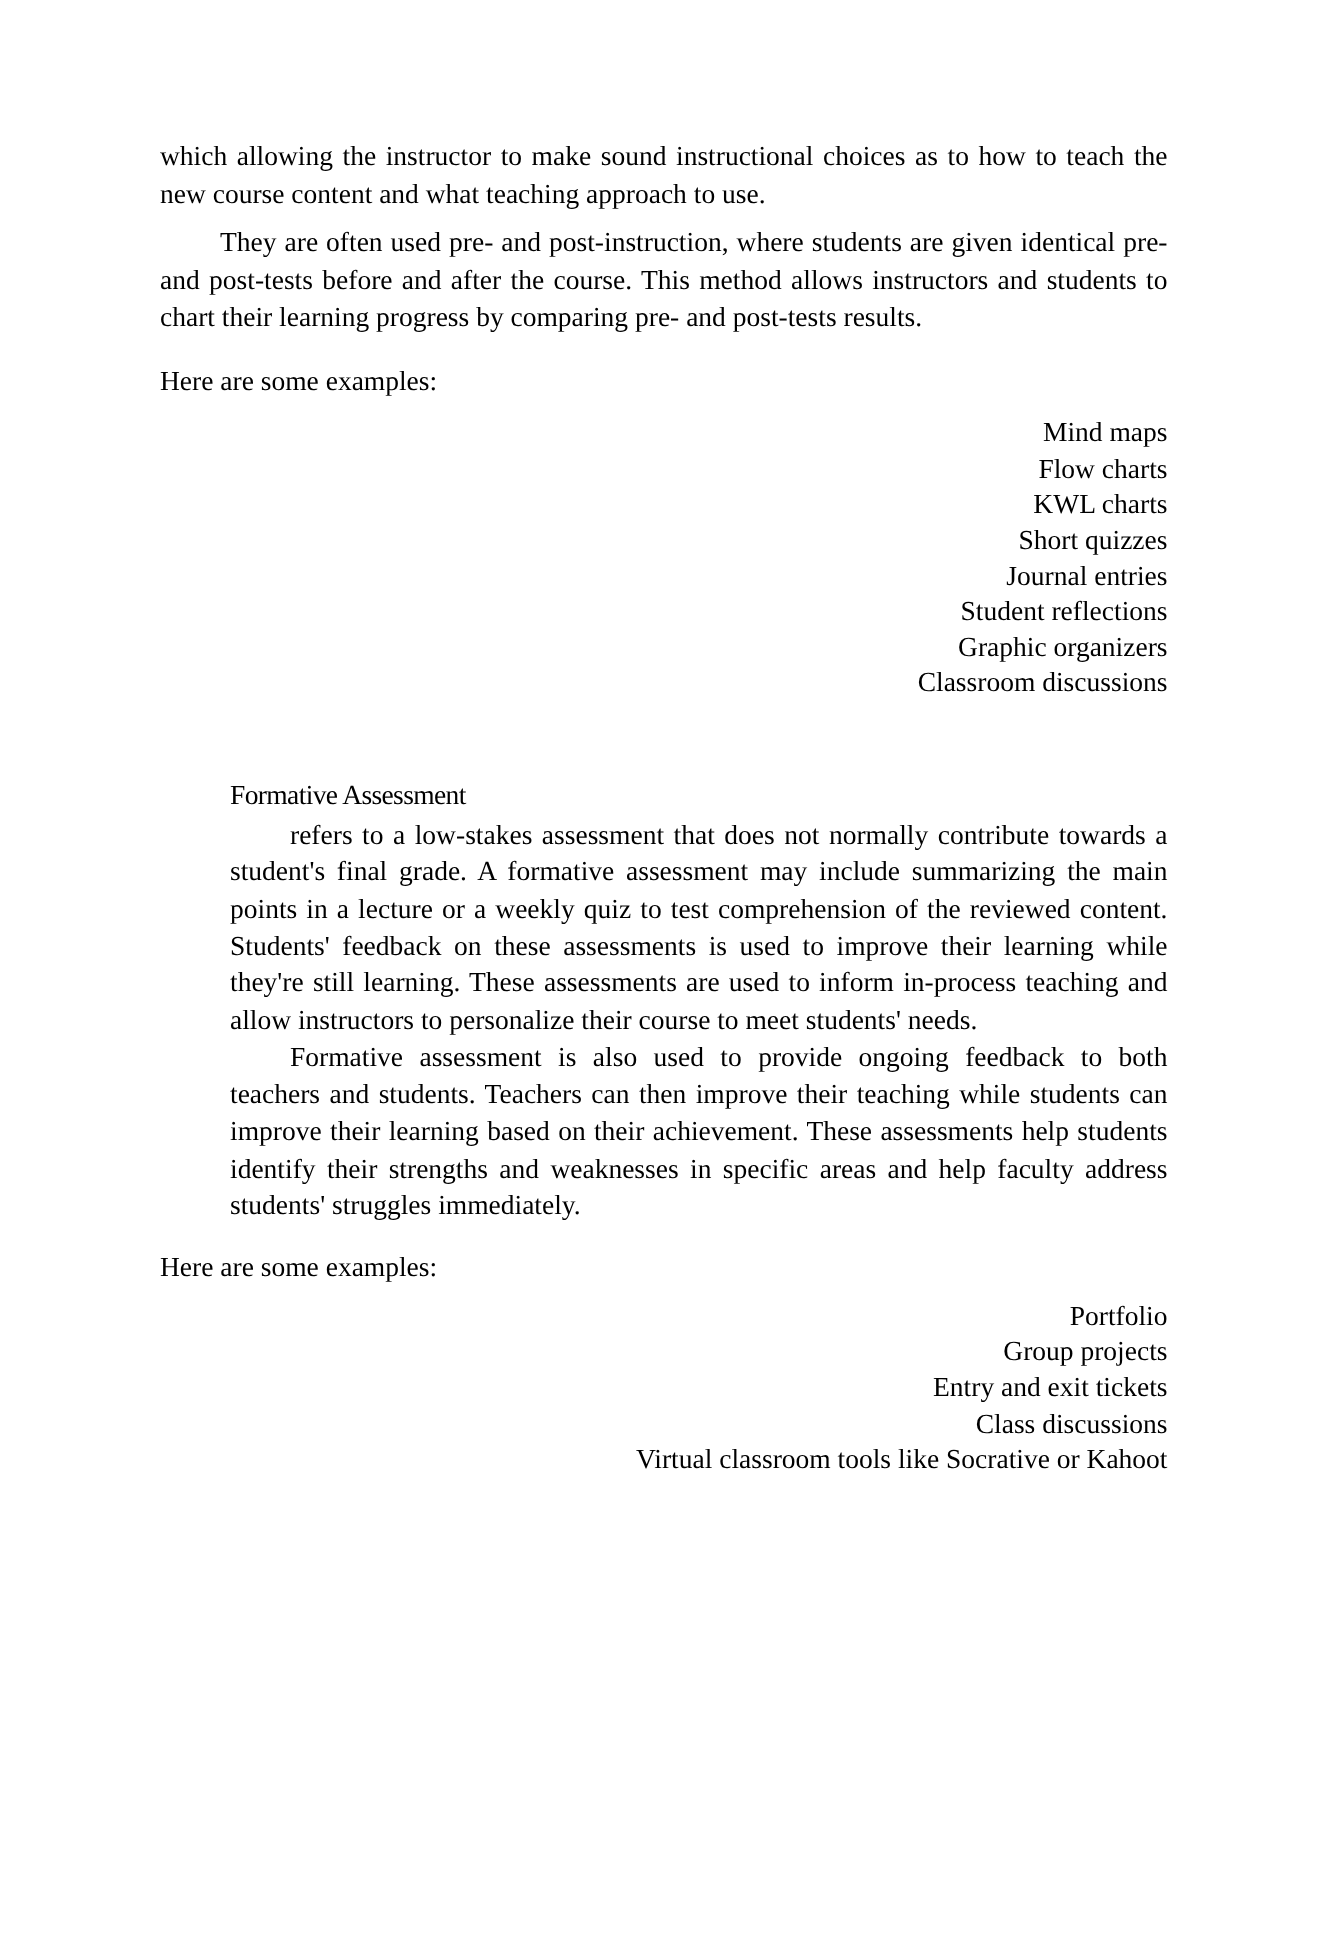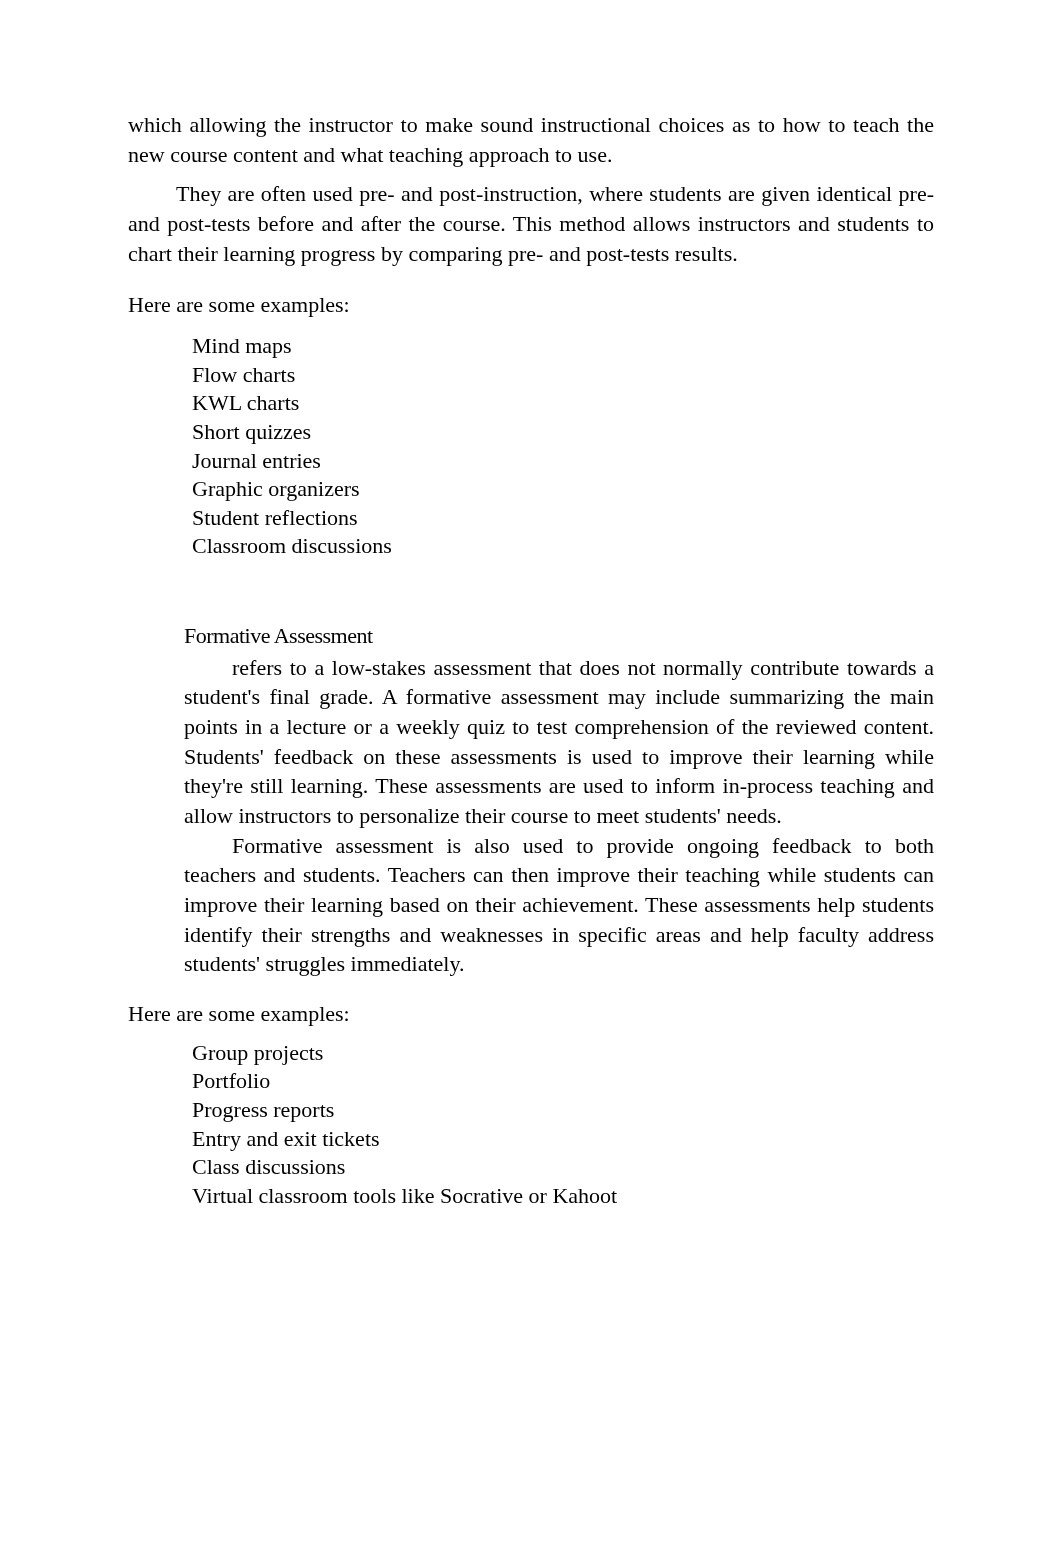--- a/index.html
+++ b/index.html
@@ -25,20 +25,21 @@
       text-indent: 48px;
     }
     .examples-intro {
       margin-top: 22px;
       margin-bottom: 12px;
     }
     ul.bullets {
       list-style: none;
       padding-left: 30px;
       margin-bottom: 0;
+      text-align: right;
     }
     ul.bullets li {
       position: relative;
       padding-left: 34px;
       margin: 0;
       line-height: 1.3;
     }
     ul.bullets li .bullet-marker {
       position: absolute;
       left: 0;
@@ -72,33 +73,32 @@
 <div class="para indented">They are often used pre- and post-instruction, where students are given identical pre- and post-tests before and after the course. This method allows instructors and students to chart their learning progress by comparing pre- and post-tests results.</div>
 
 <div class="examples-intro">Here are some examples:</div>
 
 <ul class="bullets" id="list1">
     <li><span class="bullet-marker"></span><span>Mind maps</span></li>
     <li><span class="bullet-marker"></span><span>Flow charts</span></li>
     <li><span class="bullet-marker"></span><span>KWL charts</span></li>
     <li><span class="bullet-marker"></span><span>Short quizzes</span></li>
     <li><span class="bullet-marker"></span><span>Journal entries</span></li>
+    <li><span class="bullet-marker"></span><span>Student reflections</span></li>
     <li><span class="bullet-marker"></span><span>Graphic organizers</span></li>
-    <li><span class="bullet-marker"></span><span>Student reflections</span></li>
     <li><span class="bullet-marker"></span><span>Classroom discussions</span></li>
   </ul>
 
 <div class="section-block">
   <div class="section-heading">Formative Assessment</div>
   <div class="section-para">refers to a low-stakes assessment that does not normally contribute towards a student's final grade. A formative assessment may include summarizing the main points in a lecture or a weekly quiz to test comprehension of the reviewed content. Students' feedback on these assessments is used to improve their learning while they're still learning. These assessments are used to inform in-process teaching and allow instructors to personalize their course to meet students' needs.</div>
   <div class="section-para">Formative assessment is also used to provide ongoing feedback to both teachers and students. Teachers can then improve their teaching while students can improve their learning based on their achievement. These assessments help students identify their strengths and weaknesses in specific areas and help faculty address students' struggles immediately.</div>
 </div>
 
 <div class="examples-intro-2">Here are some examples:</div>
 
 <ul class="bullets" id="list2">
+    <li><span class="bullet-marker"></span><span>Portfolio</span></li>
     <li><span class="bullet-marker"></span><span>Group projects</span></li>
-    <li><span class="bullet-marker"></span><span>Portfolio</span></li>
-    <li><span class="bullet-marker"></span><span>Progress reports</span></li>
     <li><span class="bullet-marker"></span><span>Entry and exit tickets</span></li>
     <li><span class="bullet-marker"></span><span>Class discussions</span></li>
     <li><span class="bullet-marker"></span><span>Virtual classroom tools like Socrative or Kahoot</span></li>
   </ul>
 
 </body></html>

